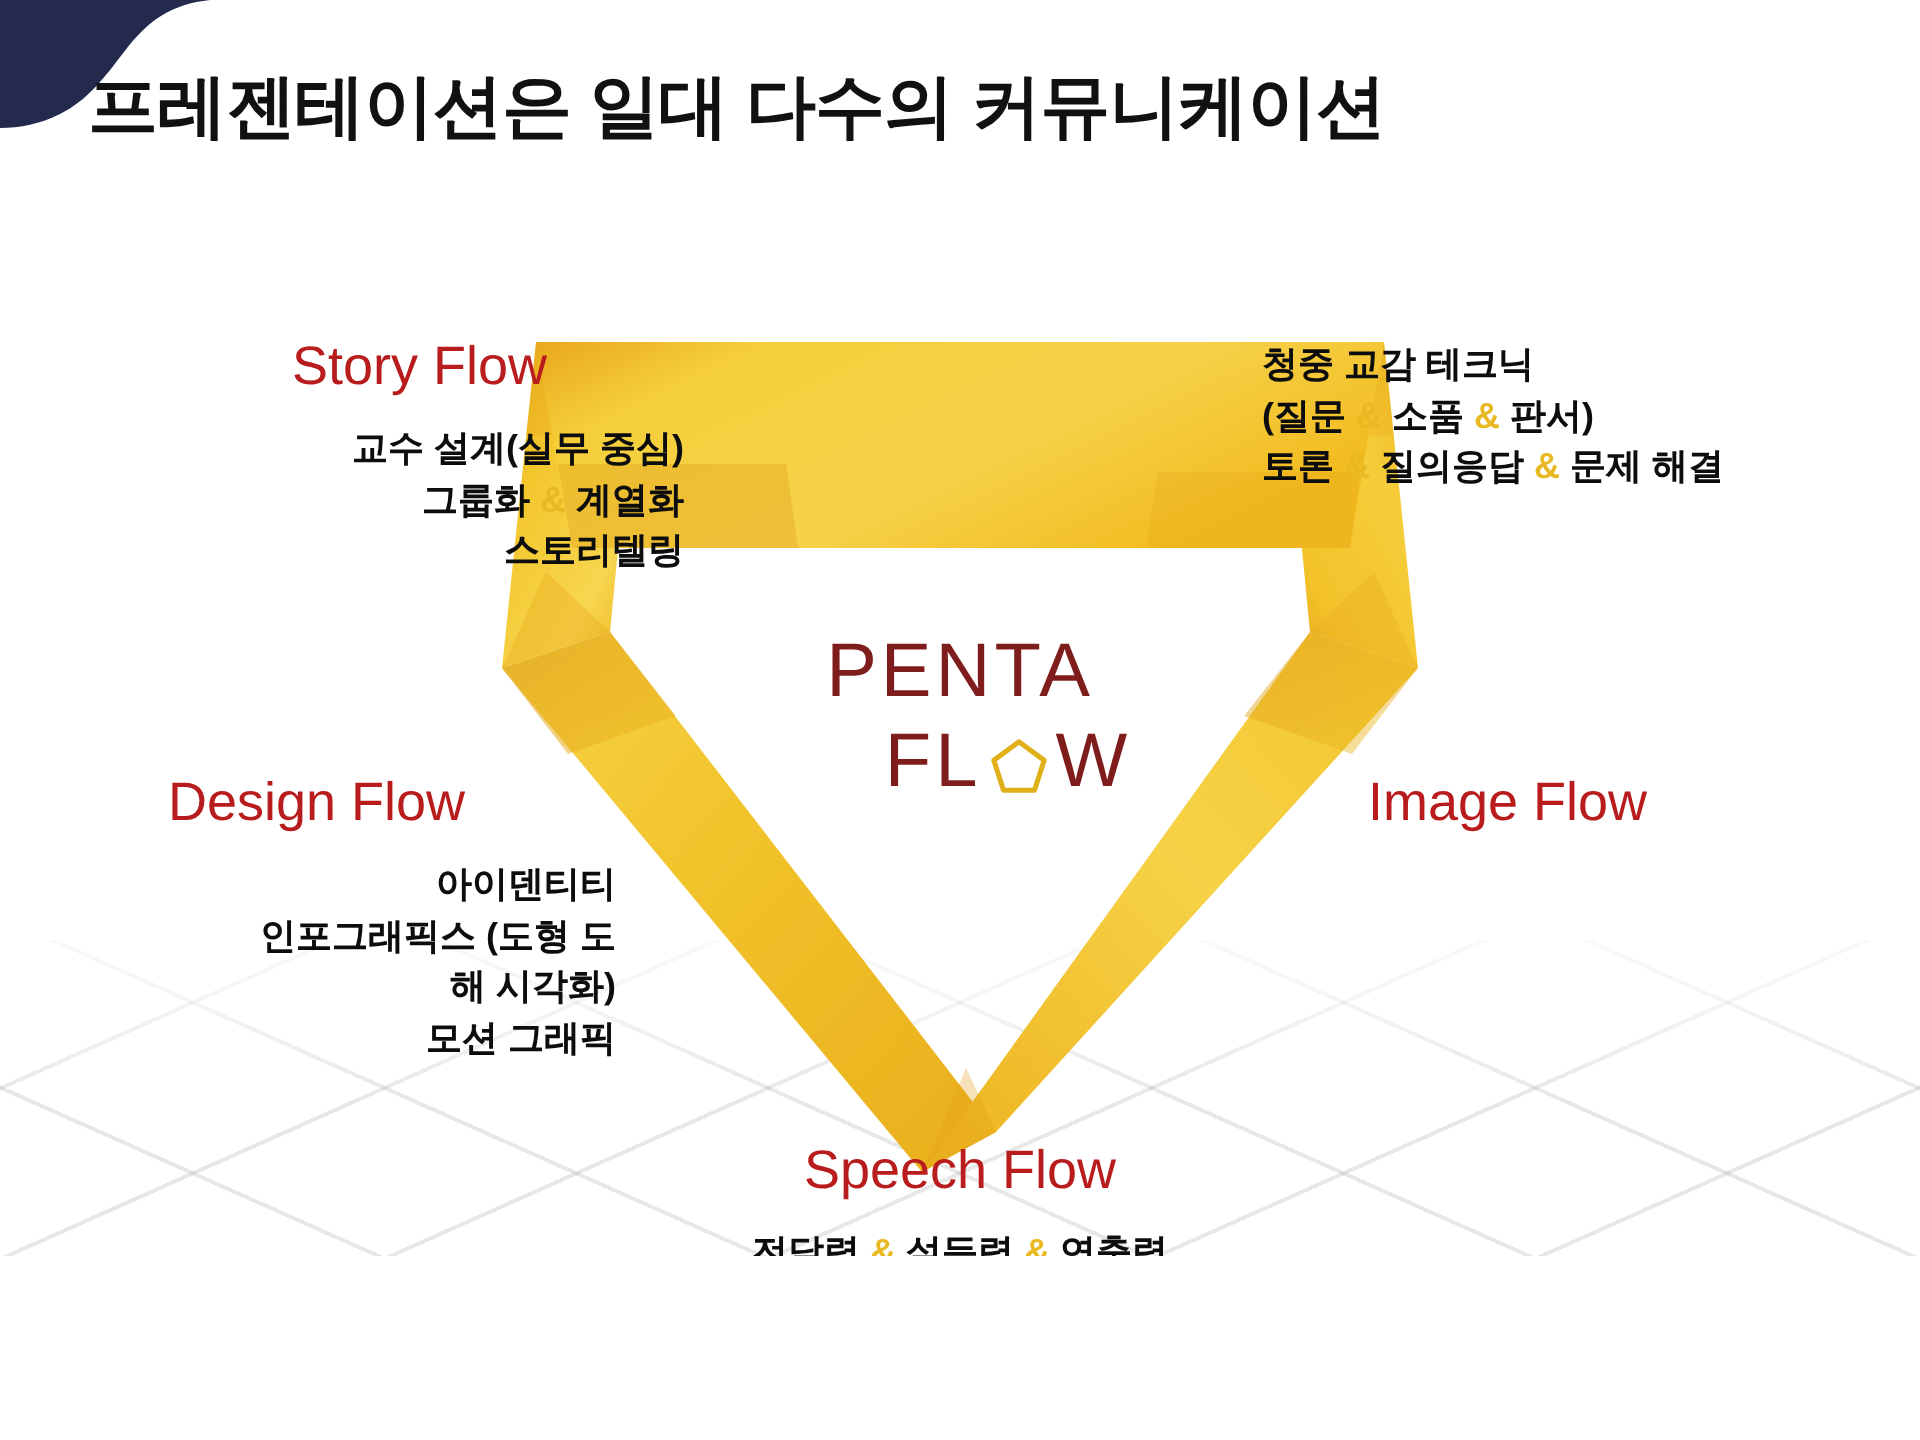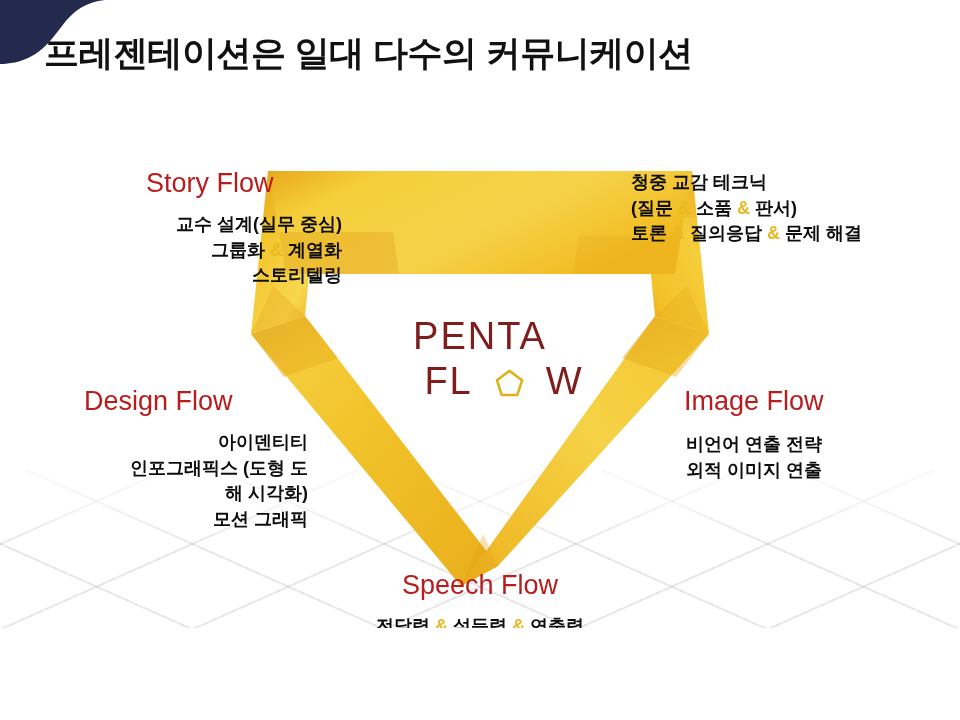--- a/index.html
+++ b/index.html
@@ -106,21 +106,21 @@
     letter-spacing: 2px;
     color: #7f1d1d;
     line-height: 1.18;
     font-weight: normal;
     display: block;
   }
   .penta-flow-row {
     display: inline-flex;
     align-items: center;
     justify-content: center;
-    gap: 19px;
+    gap: 1px;
     margin-left: 48px;
   }
   .penta-glyph { width: 31px; height: 31px; display: block; margin: 2px 2px 0 2px; }
 
   
   .flow-head {
     position: absolute;
     font-size: 27px;
     color: #b91c1c;
     font-weight: normal;
@@ -264,24 +264,20 @@
     </div>
 
   <div class="flow-head design-head">Design Flow</div>
   <div class="flow-body design-body">
       <div><span>아이덴티티</span></div>
       <div><span>인포그래픽스 (도형 도해 시각화)</span></div>
       <div><span>모션 그래픽</span></div>
     </div>
 
   <div class="flow-head image-head">Image Flow</div>
-  <div class="flow-body image-body">
-      <div><span>비언어 연출 전략</span></div>
-      <div><span>외적 이미지 연출</span></div>
-    </div>
 
   <div class="flow-head speech-head">Speech Flow</div>
   <div class="flow-body speech-body">
       <div><span>전달력 </span><span class="amp">&amp;</span><span> 설득력 </span><span class="amp">&amp;</span><span> 연출력</span></div>
     </div>
 
   <div class="bottom-bar"></div>
 </div>
 
 </body></html>

